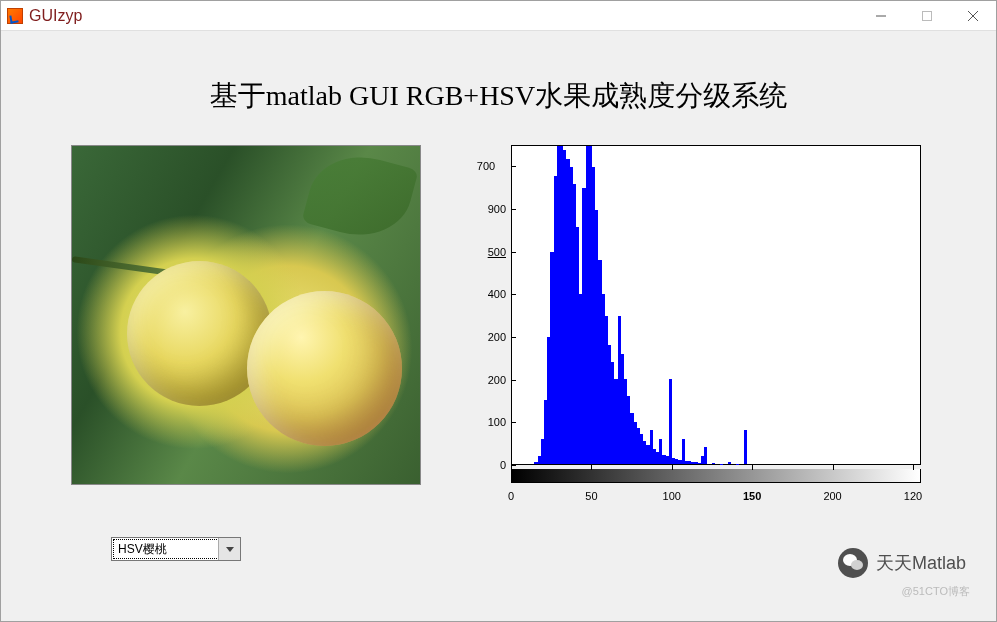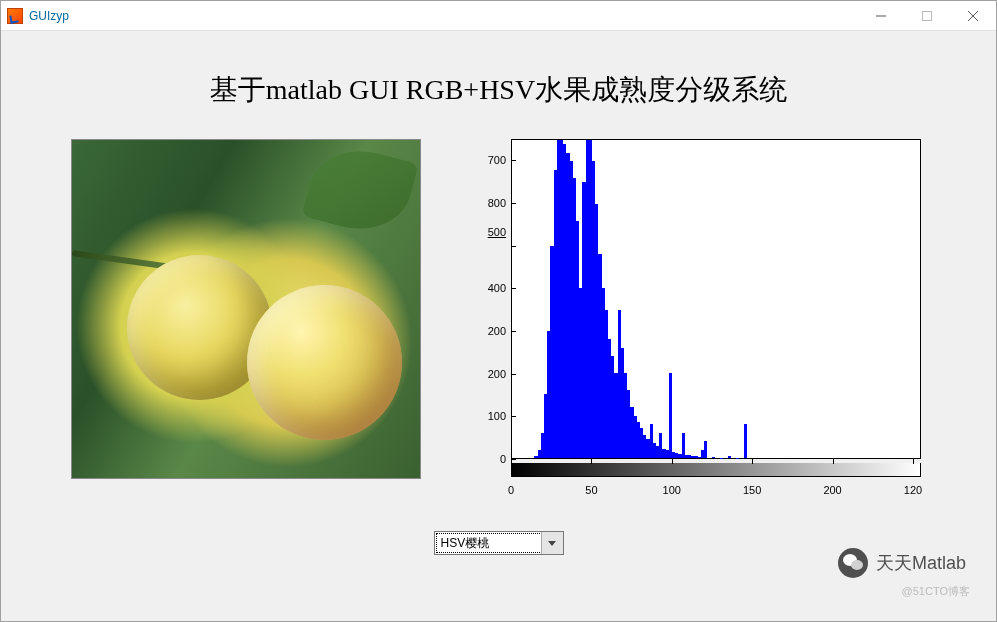--- a/index.html
+++ b/index.html
@@ -38,22 +38,22 @@
     .app-icon::after {
       content: "";
       position: absolute;
       left: 2px; top: 6px;
       width: 6px; height: 6px;
       border-bottom: 2px solid #0055cc;
       border-left: 2px solid #0055cc;
       transform: rotate(-10deg);
     }
     .title-text {
-      font-size: 12px;
-      color: #0369a1;
+      font-size: 16px;
+      color: #7f1d1d;
       flex: 0 0 auto;
     }
     .titlebar-spacer { flex: 1; }
     .win-btn {
       width: 46px;
       height: 30px;
       display: flex;
       align-items: center;
       justify-content: center;
       color: #666;
@@ -61,21 +61,21 @@
       background: transparent;
       border: none;
     }
     .win-btn svg { stroke: #555; }
     .win-btn.max { color: #bbb; }
     .win-btn.max svg { stroke: #bbb; }
 
     .content {
       flex: 1;
       background: #f0f0f0;
-      padding: 20px 30px 10px 30px;
+      padding: 26px 30px 10px 30px;
       position: relative;
     }
     .page-title {
       text-align: center;
       font-size: 28px;
       font-family: "SimSun", serif;
       color: #000;
       margin: 20px 0 30px 0;
       font-weight: normal;
     }
@@ -198,21 +198,20 @@
       background: linear-gradient(90deg, #000 0%, #fff 100%);
       border: 1px solid #000;
       border-top: none;
     }
 
     .controls-row {
       display: flex;
       gap: 84px;
       padding: 12px 80px 0 80px;
       align-items: center;
-      flex-direction: column;
     }
     .combo {
       width: 130px;
       height: 24px;
       display: flex;
       align-items: center;
       background: #fff;
       border: 1px solid #777;
       font-size: 12px;
       padding-left: 6px;
@@ -404,33 +403,33 @@
       <div class="y-tick-label" style="top: 320px;">0</div>
           <div class="y-tick" style="top: 320px;"></div>
           <div class="y-tick-label" style="top: 277.333px;">100</div>
           <div class="y-tick" style="top: 277.333px;"></div>
           <div class="y-tick-label" style="top: 234.667px;">200</div>
           <div class="y-tick" style="top: 234.667px;"></div>
           <div class="y-tick-label" style="top: 192px;">200</div>
           <div class="y-tick" style="top: 192px;"></div>
           <div class="y-tick-label" style="top: 149.333px;">400</div>
           <div class="y-tick" style="top: 149.333px;"></div>
-          <div class="y-tick-label" style="top: 93px; text-decoration: underline;">500</div>
+          <div class="y-tick-label" style="top: 107px; text-decoration: underline;">500</div>
           <div class="y-tick" style="top: 106.667px;"></div>
-          <div class="y-tick-label" style="top: 64px;">800</div>
+          <div class="y-tick-label" style="top: 64px;">900</div>
           <div class="y-tick" style="top: 64px;"></div>
-          <div class="y-tick-label" style="top: 21.3333px;">700</div>
+          <div class="y-tick-label" style="top: 21.3333px; text-align: center;">700</div>
           <div class="y-tick" style="top: 21.3333px;"></div>
           <div class="x-tick-label" style="left: 50px;">0</div>
           <div class="x-tick" style="left: 50px;"></div>
           <div class="x-tick-label" style="left: 130.392px;">50</div>
           <div class="x-tick" style="left: 130.392px;"></div>
           <div class="x-tick-label" style="left: 210.784px;">100</div>
           <div class="x-tick" style="left: 210.784px;"></div>
-          <div class="x-tick-label" style="left: 291.176px;">150</div>
+          <div class="x-tick-label" style="left: 291.176px; font-weight: bold;">150</div>
           <div class="x-tick" style="left: 291.176px;"></div>
           <div class="x-tick-label" style="left: 371.569px;">200</div>
           <div class="x-tick" style="left: 371.569px;"></div>
           <div class="x-tick-label" style="left: 451.961px;">120</div>
           <div class="x-tick" style="left: 451.961px;"></div>
         </div>
     </div>
 
     <div class="controls-row">
       <div class="combo focused">

